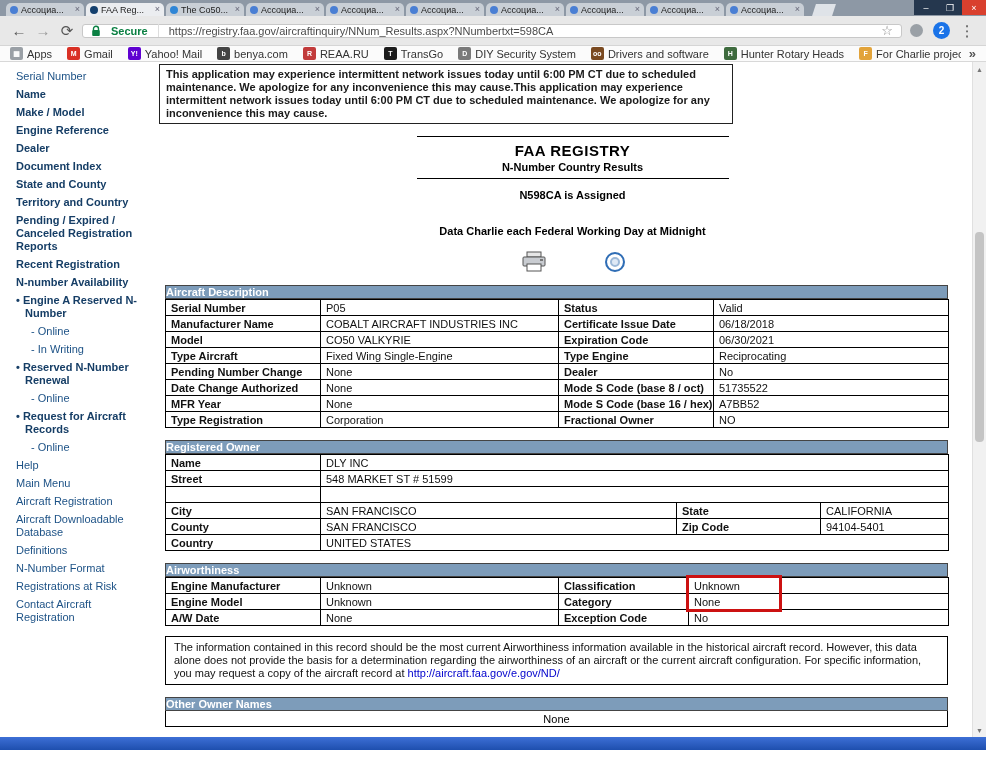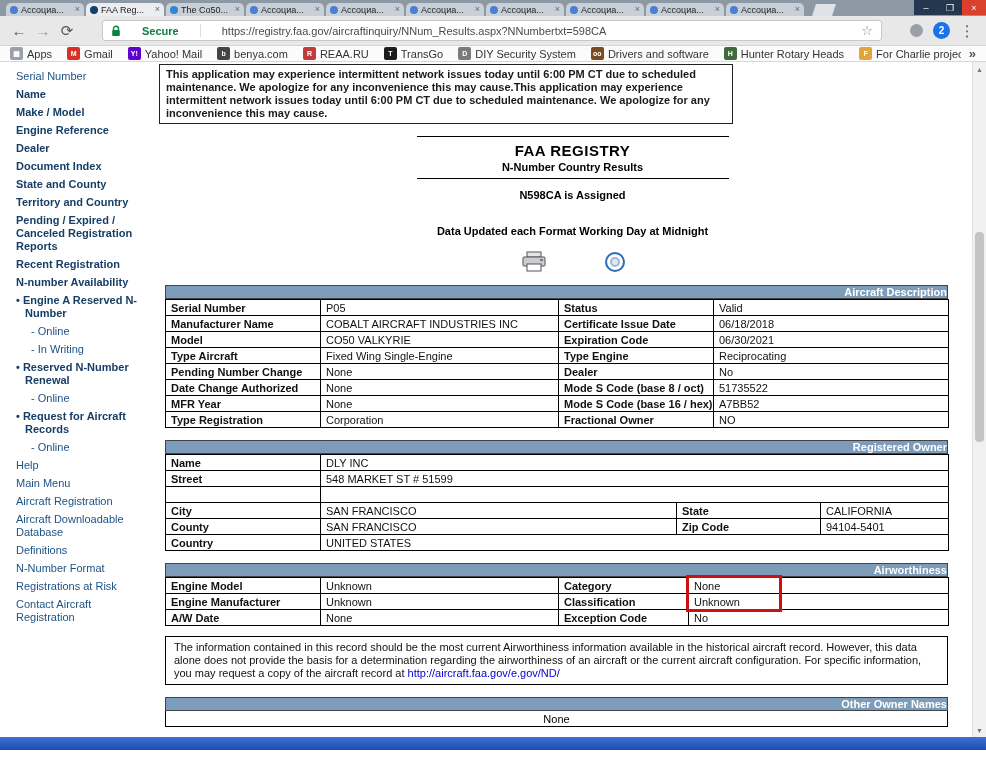--- a/index.html
+++ b/index.html
@@ -18,22 +18,22 @@
   .newtab { width:20px; height:12px; background:#dfe3e8; transform:skewX(-18deg); margin-left:8px; margin-bottom:0; }
   .win-controls { position:absolute; right:0; top:0; display:flex; }
   .wc { width:24px; height:15px; display:flex; align-items:center; justify-content:center; color:#fff; font-size:9px; cursor:pointer; }
   .wc.min, .wc.max { background:#25374e; }
   .wc.close { background:#d9402e; }
 
   
   .toolbar { height:30px; background:#e8e8e8; display:flex; align-items:center; padding:0 8px; gap:2px; border-bottom:1px solid #d5d5d5; }
   .tb-btn { width:22px; text-align:center; font-size:15px; color:#555; cursor:pointer; }
   .tb-btn.fwd { color:#9a9a9a; }
-  .omnibox { flex:1; height:21px; margin:0 22px; background:#fff; border:1px solid #c8c8c8; border-radius:3px;
-             display:flex; align-items:center; gap:21px; padding:0 8px; font-size:11px; cursor:text; }
+  .omnibox { flex:1; height:14px; margin:0 2px; background:#fff; border:1px solid #c8c8c8; border-radius:3px;
+             display:flex; align-items:center; gap:10px; padding:0 8px; font-size:11px; cursor:text; }
   .secure { color:var(--secure-green,#0b8043); font-weight:bold; }
   .ob-divider { width:1px; height:13px; background:#ddd; }
   .url { flex:1; color:#4a4a4a; white-space:nowrap; overflow:hidden; }
   .star { color:#888; font-size:13px; cursor:pointer; }
   .ext-icon { width:13px; height:13px; border-radius:50%; background:#9aa0a6; margin:0 4px; cursor:pointer; }
   .avatar { width:17px; height:17px; border-radius:50%; background:#1a73e8; color:#fff; font-size:10px; font-weight:bold;
             display:flex; align-items:center; justify-content:center; margin:0 4px; cursor:pointer; }
 
   
   .bookmarks-bar { height:16px; background:#fbfbfb; border-bottom:1px solid #d8d8d8; display:flex; align-items:center; padding:0 10px; font-size:11px; color:#333; }
@@ -60,21 +60,21 @@
   .faa-title { text-align:center; font-size:15px; font-weight:bold; margin:5px 0 2px; letter-spacing:0.5px; }
   .faa-sub { text-align:center; font-size:11px; font-weight:bold; margin-bottom:5px; }
   .faa-status { text-align:center; font-size:11px; font-weight:bold; margin-top:10px; }
   .faa-updated { text-align:center; font-size:11px; font-weight:bold; margin-top:24px; }
   .hdr-icons { display:flex; justify-content:center; align-items:center; gap:58px; margin-top:14px; }
   .data-server-icon { width:20px; height:20px; border-radius:50%; border:2px solid #2f6db5; background:#dfe9f5;
                       box-shadow:inset 0 0 0 3px #fff, inset 0 0 0 5px #9db9d8; cursor:pointer; }
 
   .section { margin:12px 0 0 6px; width:783px; }
   .section-header { height:14px; line-height:13px; background:var(--section-header,#7d9cba); border:1px solid #444;
-                    color:#fff; font-weight:bold; font-size:11px; text-align:right; }
+                    color:#fff; font-weight:bold; font-size:11px; text-align:left; }
   table { border-collapse:collapse; width:783px; table-layout:fixed; font-size:11px; color:#111; }
   td { border:1px solid #000; padding:0 5px; height:16px; overflow:hidden; white-space:nowrap; }
   td.lbl { font-weight:bold; }
   .table-wrap { position:relative; }
   .annotation-box { position:absolute; left:521px; top:-2px; width:96px; height:37px;
                     border:3px solid var(--annotation,#cc1111); pointer-events:none; z-index:2; }
 
   .disclaimer { width:783px; border:1px solid #000; margin:10px 0 0 6px; padding:4px 8px; font-size:11px; line-height:13px; color:#111; }
   .disclaimer a { color:#0000cc; cursor:pointer; }
   .none-row { width:783px; border:1px solid #000; border-top:none; height:16px; line-height:16px; text-align:center; font-size:11px; }
@@ -304,21 +304,21 @@
     <div class="main">
 
       <div class="notice">This application may experience intermittent network issues today until 6:00 PM CT due to scheduled maintenance. We apologize for any inconvenience this may cause.This application may experience intermittent network issues today until 6:00 PM CT due to scheduled maintenance. We apologize for any inconvenience this may cause.</div>
 
       <div class="faa-header">
         <div class="rule"></div>
         <div class="faa-title">FAA REGISTRY</div>
         <div class="faa-sub">N-Number Country Results</div>
         <div class="rule"></div>
         <div class="faa-status">N598CA is Assigned</div>
-        <div class="faa-updated">Data Updated each Format Working Day at Midnight</div>
+        <div class="faa-updated">Data Charlie each Federal Working Day at Midnight</div>
         <div class="hdr-icons">
           <svg width="26" height="22" viewBox="0 0 26 22">
             <rect x="6" y="1" width="14" height="5" fill="#e6e6e6" stroke="#555"></rect>
             <rect x="2" y="6" width="22" height="9" rx="1" fill="#c9ccd1" stroke="#555"></rect>
             <rect x="6" y="13" width="14" height="7" fill="#fff" stroke="#555"></rect>
             <rect x="19" y="8" width="3" height="2" fill="#777"></rect>
           </svg>
           <span class="data-server-icon"></span>
         </div>
       </div>
@@ -432,30 +432,30 @@
         <div class="table-wrap">
           <table>
             <colgroup>
                 <col style="width:155px">
                 <col style="width:238px">
                 <col style="width:130px">
                 <col style="width:260px">
               </colgroup>
             <tbody>
                 <tr>
+                  <td class="lbl">Engine Manufacturer</td>
+                  <td class="val">Unknown</td>
+                  <td class="lbl">Classification</td>
+                  <td class="val">Unknown</td>
+                </tr>
+                <tr>
                   <td class="lbl">Engine Model</td>
                   <td class="val">Unknown</td>
                   <td class="lbl">Category</td>
                   <td class="val">None</td>
-                </tr>
-                <tr>
-                  <td class="lbl">Engine Manufacturer</td>
-                  <td class="val">Unknown</td>
-                  <td class="lbl">Classification</td>
-                  <td class="val">Unknown</td>
                 </tr>
                 <tr>
                   <td class="lbl">A/W Date</td>
                   <td class="val">None</td>
                   <td class="lbl">Exception Code</td>
                   <td class="val">No</td>
                 </tr>
               </tbody>
           </table>
           <div class="annotation-box"></div>

